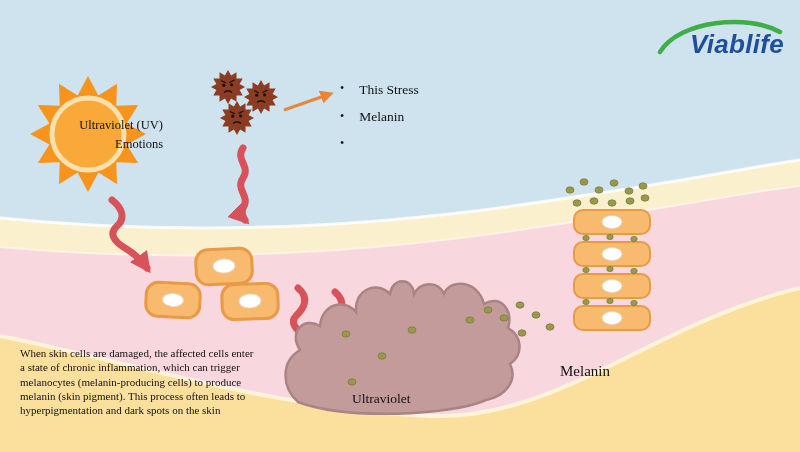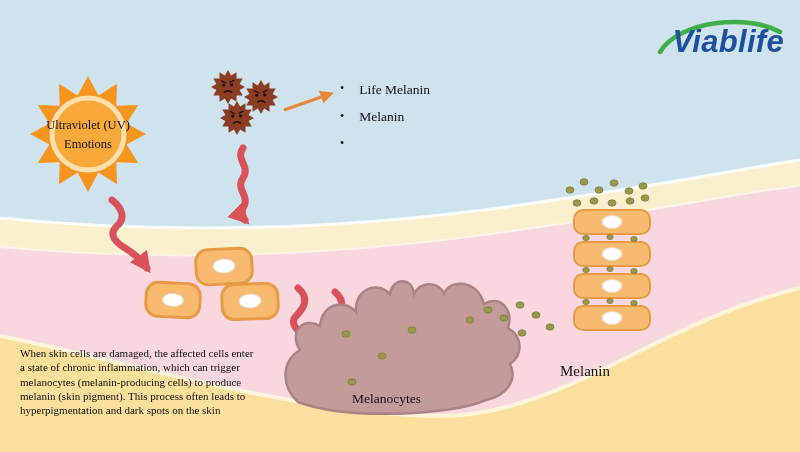--- a/index.html
+++ b/index.html
@@ -7,24 +7,24 @@
   .stage { position:relative; width:800px; height:452px; font-family:"Liberation Serif", serif; background:#cfe3ef; }
   .bg { position:absolute; left:0; top:0; width:800px; height:452px; }
 
   .overlay { position:absolute; color:#111; }
 
   
   .logo { position:absolute; top:12px; right:14px; width:134px; height:50px; }
   .logo svg { position:absolute; left:0; top:0; }
   .logo-text { position:absolute; bottom:2px; right:2px;
     font-family:"Liberation Sans", sans-serif; font-weight:bold; font-style:italic;
-    font-size:31px; color:#1d4f9e; letter-spacing:0.3px; }
+    font-size:26px; color:#1d4f9e; letter-spacing:0.3px; }
 
   
-  .sun-label { left:13px; top:116px; width:150px; text-align:center;
+  .sun-label { left:13px; top:116px; width:150px; text-align:right;
     font-size:12.5px; line-height:19px; color:#111; }
 
   
   .stress-list { position:absolute; left:340px; top:76px; list-style:none; }
   .stress-list li { display:flex; align-items:center; gap:15px; height:27.5px; font-size:13.5px; color:#111; }
   .stress-list .bullet { font-size:12px; transform:translateY(-1px); }
 
   .melanocytes-label { left:352px; top:391px; font-size:13.5px; }
   .melanin-label { left:560px; top:363px; font-size:15px; }
 
@@ -163,32 +163,32 @@
   </div>
 
   <div class="overlay sun-label">
     <div>Ultraviolet (UV)</div>
     <div>Emotions</div>
   </div>
 
   <ul class="stress-list">
     <li>
       <span class="bullet">•</span>
-      <span>Life Melanin</span>
+      <span>This Stress</span>
     </li>
     <li>
       <span class="bullet">•</span>
       <span>Melanin</span>
     </li>
     <li>
       <span class="bullet">•</span>
     </li>
   </ul>
 
-  <div class="overlay melanocytes-label">Melanocytes</div>
+  <div class="overlay melanocytes-label">Ultraviolet</div>
   <div class="overlay melanin-label">Melanin</div>
 
   <div class="overlay caption">When skin cells are damaged, the affected cells enter
 a state of chronic inflammation, which can trigger
 melanocytes (melanin-producing cells) to produce
 melanin (skin pigment). This process often leads to
 hyperpigmentation and dark spots on the skin</div>
 
 </div>
 

